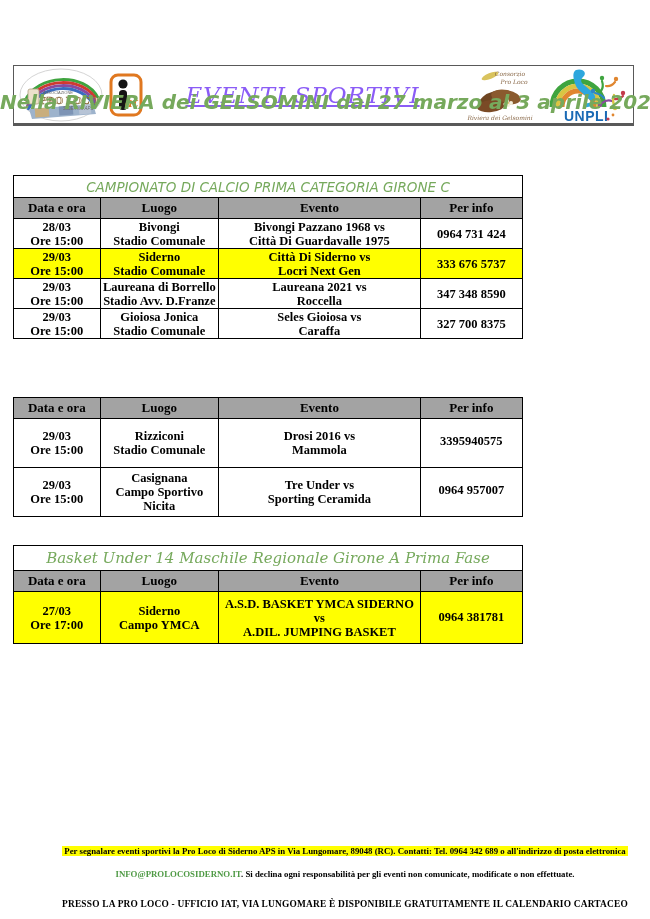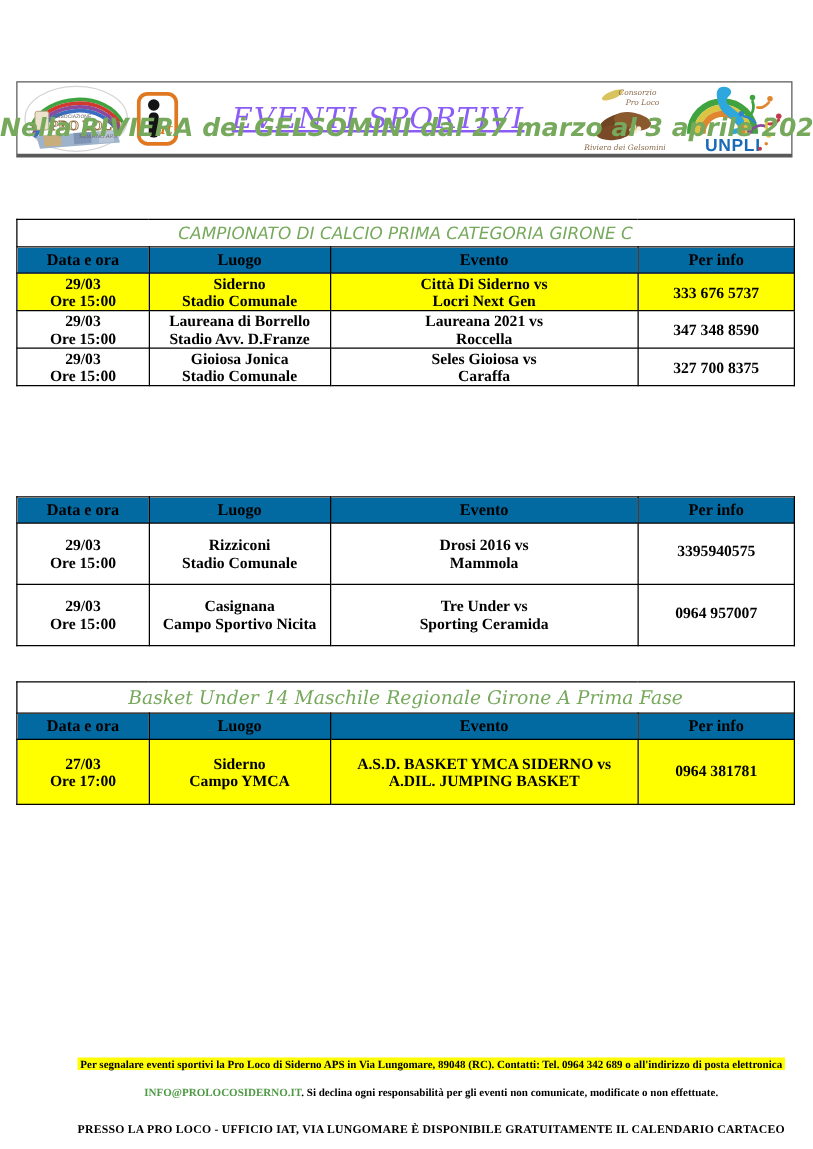--- a/index.html
+++ b/index.html
@@ -19,34 +19,34 @@
     font-size:23px;color:#8b5cf6;text-decoration:underline;letter-spacing:1px;
     white-space:nowrap;
   }
   .subtitle{
     position:absolute;top:90px;left:0;width:100%;text-align:center;
     font-family:"DejaVu Sans",sans-serif;font-style:italic;font-weight:bold;
     font-size:20px;color:#76a95c;white-space:nowrap;
   }
   
   table.evt{
-    position:absolute;left:13px;width:623px;border-collapse:collapse;
+    position:absolute;left:13px;width:510px;border-collapse:collapse;
     table-layout:fixed;background:#fff;
   }
   .t1{top:175px}.t2{top:397px}.t3{top:545px}
   .evt td,.evt th{border:1px solid #000;overflow:hidden;}
   .evt .ttl{
     height:19px;text-align:center;color:#76a95c;
     font-family:"DejaVu Sans",sans-serif;font-style:italic;
     font-size:13.5px;font-weight:normal;white-space:nowrap;
   }
   .t3 .ttl{font-family:"DejaVu Serif",serif;font-size:15px;height:22px;}
   .evt th{
     height:18px;font-size:13px;font-weight:bold;text-align:center;
-    font-family:"Liberation Serif",serif;background:#0369a1;margin-top:24px;
+    font-family:"Liberation Serif",serif;background:#a3a3a3;margin-top:24px;
   }
   .evt tbody td{
     height:29px;text-align:center;font-weight:bold;font-size:12.5px;
     line-height:14px;padding:0;vertical-align:middle;
   }
   .t3 tbody td{height:32px;}
   .evt tr.hl td{background:#ffff00;}
   .info-bottom tbody td.c-info{vertical-align:bottom;padding-bottom:19px;}
   
   .footer{
@@ -145,20 +145,37 @@
         <td class="ttl" colspan="4">CAMPIONATO DI CALCIO PRIMA CATEGORIA GIRONE C</td>
       </tr>
     <tr>
       <th>Data e ora</th>
       <th>Luogo</th>
       <th>Evento</th>
       <th>Per info</th>
     </tr>
   </thead>
   <tbody>
+      <tr>
+        <td class="c-date">
+          <div>28/03</div>
+          <div>Ore 15:00</div>
+        </td>
+        <td class="c-place">
+          <div>Bivongi</div>
+          <div>Stadio Comunale</div>
+        </td>
+        <td class="c-event">
+          <div>Bivongi Pazzano 1968 vs</div>
+          <div>Città Di Guardavalle 1975</div>
+        </td>
+        <td class="c-info">
+          <div>0964 731 424</div>
+        </td>
+      </tr>
       <tr class="hl">
         <td class="c-date">
           <div>29/03</div>
           <div>Ore 15:00</div>
         </td>
         <td class="c-place">
           <div>Siderno</div>
           <div>Stadio Comunale</div>
         </td>
         <td class="c-event">

